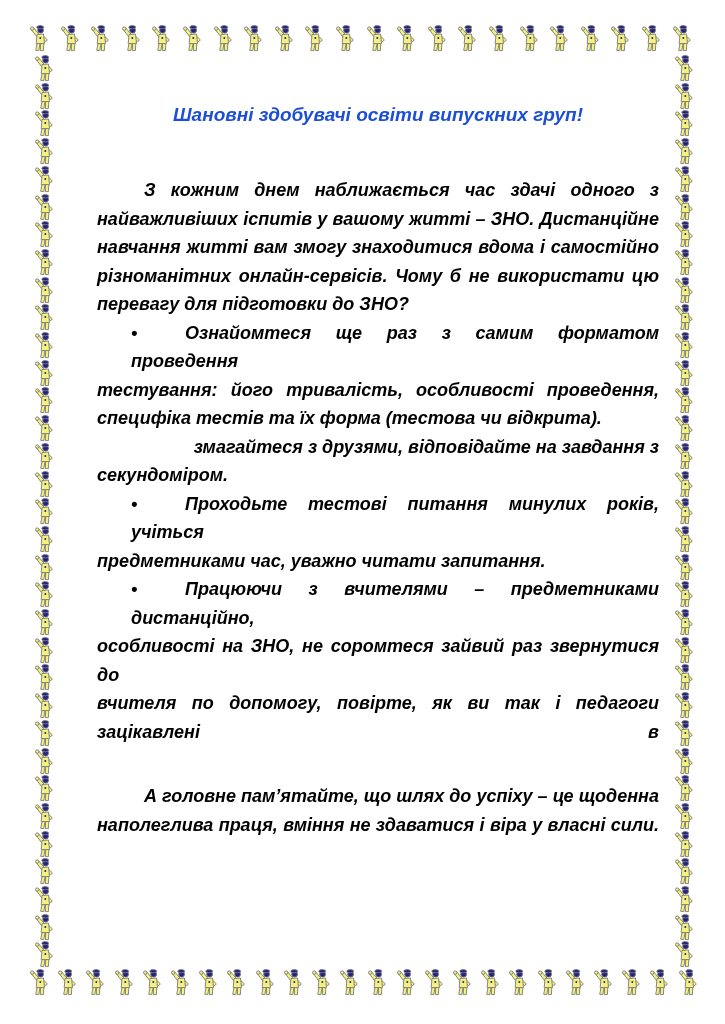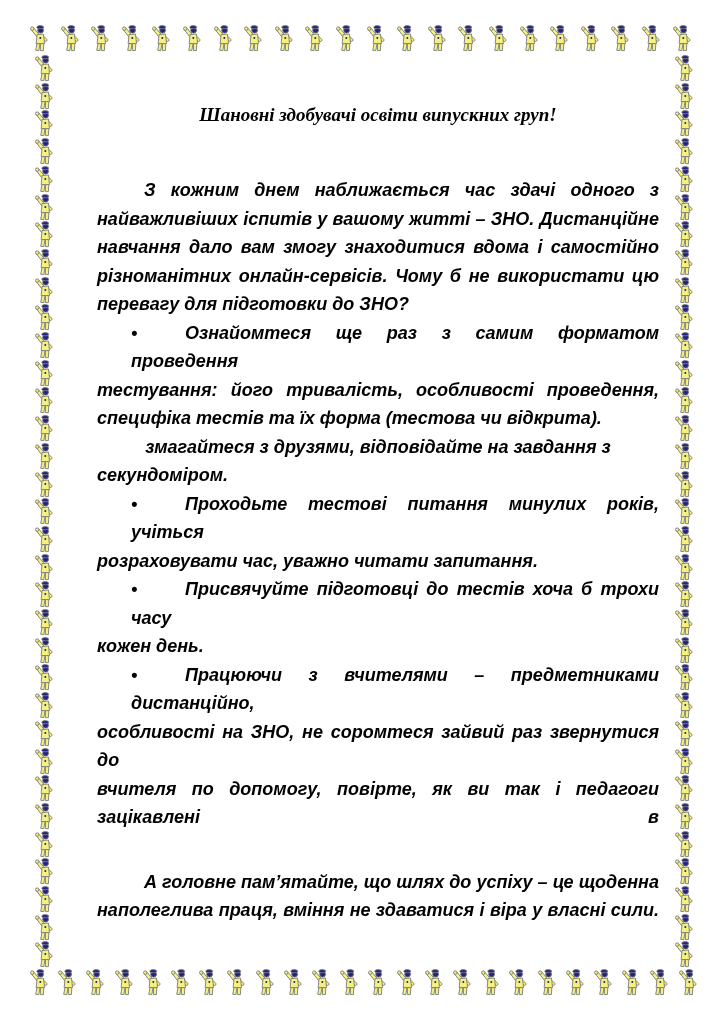--- a/index.html
+++ b/index.html
@@ -18,21 +18,21 @@
     font-style:italic;font-weight:bold;font-size:19px;line-height:24px;
   }
   .doc-body{
     position:absolute;left:97px;top:176px;width:562px;
     font-style:italic;font-weight:bold;font-size:18px;line-height:28.5px;
     color:#000000;
   }
   .para{margin:0;}
   .para.last-para{margin-top:36px;}
   .tline{text-align:justify;text-align-last:justify;}
-  .tline.last-line{text-align:center;text-align-last:left;}
+  .tline.last-line{text-align:right;text-align-last:left;}
   .tline.plain-first{text-indent:47px;}
   .tline.bullet-first{padding-left:34px;}
   .bullet-mark{display:inline-block;width:54px;text-indent:0;}
 </style>
 <style>.suit{fill:#f5f17f;}.head{fill:#23237d;}.outl{stroke:#7b7b7b;}</style></head>
 <body>
 
 <svg width="0" height="0" style="position:absolute" aria-hidden="true">
   <defs>
     <symbol id="person-fig" viewBox="0 0 22 28">
@@ -384,45 +384,41 @@
         <use href="#person-fig"></use>
       </svg>
       <svg class="fig" viewBox="0 0 22 28" style="left: 673px; top: 912.7px;">
         <use href="#person-fig"></use>
       </svg>
       <svg class="fig" viewBox="0 0 22 28" style="left: 673px; top: 940.4px;">
         <use href="#person-fig"></use>
       </svg>
     </div>
 
-  <div class="doc-title" style="color: #000000; font-family: Liberation Serif, serif;">Шановні здобувачі освіти випускних груп!</div>
+  <div class="doc-title" style="color: #1d4ed8;">Шановні здобувачі освіти випускних груп!</div>
 
   <div class="doc-body" id="doc-body" style="color: rgb(0, 0, 0);">
       <div class="para">
         <div class="tline plain-first">З кожним днем наближається час здачі одного з</div>
         <div class="tline">найважливіших іспитів у вашому житті – ЗНО. Дистанційне</div>
-        <div class="tline">навчання дало вам змогу знаходитися вдома і самостійно</div>
+        <div class="tline">навчання житті вам змогу знаходитися вдома і самостійно</div>
         <div class="tline">різноманітних онлайн-сервісів. Чому б не використати цю</div>
         <div class="tline last-line">перевагу для підготовки до ЗНО?</div>
       </div>
       <div class="para">
         <div class="tline bullet-first"><span class="bullet-mark">•</span>Ознайомтеся ще раз з самим форматом проведення</div>
         <div class="tline">тестування: його тривалість, особливості проведення,</div>
         <div class="tline last-line">специфіка тестів та їх форма (тестова чи відкрита).</div>
       </div>
       <div class="para">
         <div class="tline last-line">змагайтеся з друзями, відповідайте на завдання з секундоміром.</div>
       </div>
       <div class="para">
         <div class="tline bullet-first"><span class="bullet-mark">•</span>Проходьте тестові питання минулих років, учіться</div>
-        <div class="tline last-line">розраховувати час, уважно читати запитання.</div>
-      </div>
-      <div class="para">
-        <div class="tline bullet-first"><span class="bullet-mark">•</span>Присвячуйте підготовці до тестів хоча б трохи часу</div>
-        <div class="tline last-line">кожен день.</div>
+        <div class="tline last-line">предметниками час, уважно читати запитання.</div>
       </div>
       <div class="para">
         <div class="tline bullet-first"><span class="bullet-mark">•</span>Працюючи з вчителями – предметниками дистанційно,</div>
         <div class="tline">особливості на ЗНО, не соромтеся зайвий раз звернутися до</div>
         <div class="tline">вчителя по допомогу, повірте, як ви так і педагоги зацікавлені в</div>
       </div>
       <div class="para last-para">
         <div class="tline plain-first">А головне пам’ятайте, що шлях до успіху – це щоденна</div>
         <div class="tline">наполеглива праця, вміння не здаватися і віра у власні сили.</div>
       </div>

